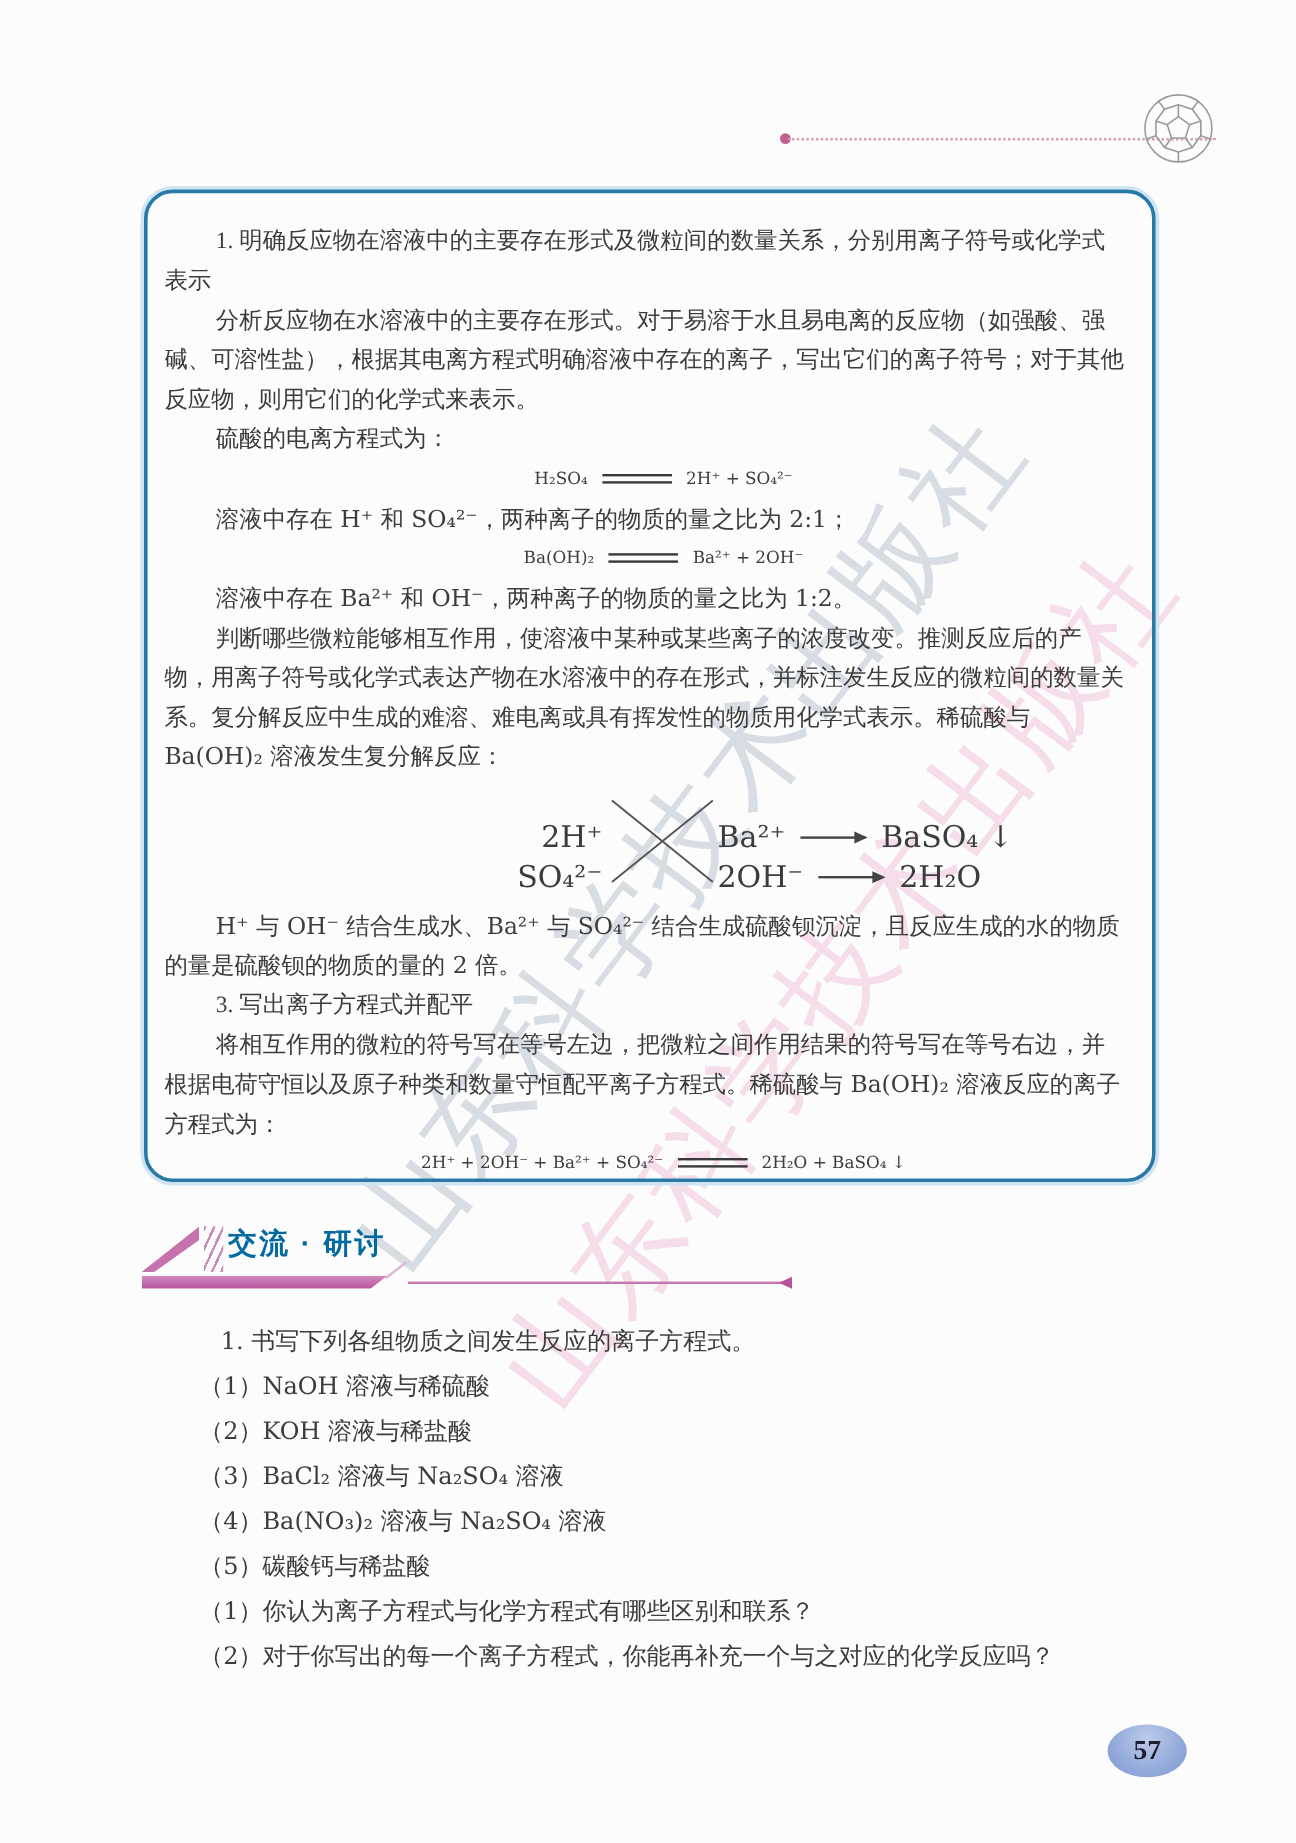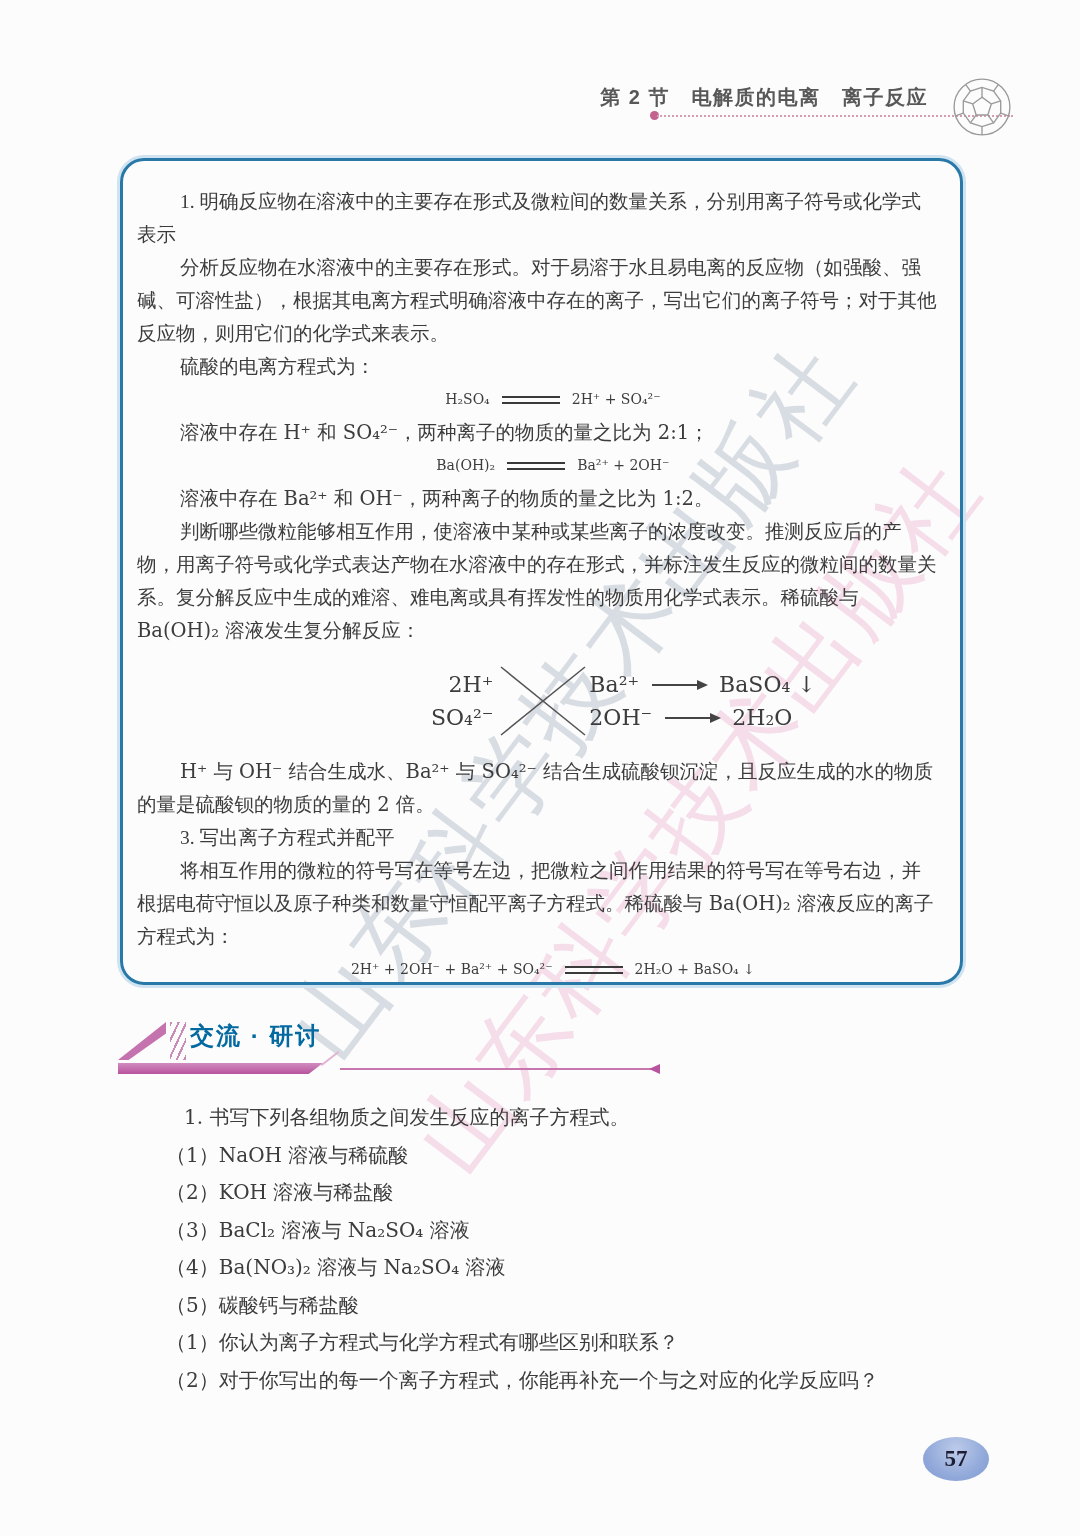--- a/index.html
+++ b/index.html
@@ -26,21 +26,21 @@
         padding:24px 22px 14px 14px;box-sizing:border-box;
         font-size:19.5px;line-height:33px;}
   .sbox p{margin:0;text-indent:2.2em;}
   .formula{font-family:"DejaVu Serif","Liberation Serif",serif;}
   .eqline{margin:3px 0;text-align:center;text-indent:0;font-size:14px;}
   .dbl-eq{display:inline-block;width:58px;height:4px;border-top:2px solid #3a3a3a;
           border-bottom:2px solid #3a3a3a;margin:0 12px;vertical-align:middle;}
 
   
   .cross{position:relative;z-index:1;width:470px;height:96px;margin:6px 0 6px 290px;
-         display:flex;align-items:center;font-size:22px;}
+         display:flex;align-items:flex-end;font-size:25px;}
   .cross .colL{display:flex;flex-direction:column;justify-content:space-between;
                align-items:flex-end;padding:2px 4px;}
   .cross .colR{display:flex;flex-direction:column;justify-content:space-between;padding:2px 0;}
   .cross .row{display:flex;align-items:center;gap:13px;}
   .arrow{position:relative;display:inline-block;width:54px;height:0;border-top:2px solid #444;}
   .arrow:after{content:'';position:absolute;right:-2px;top:-6px;width:0;height:0;
                border-left:11px solid #444;border-top:5px solid transparent;border-bottom:5px solid transparent;}
 
   
   .banner{position:absolute;left:118px;top:1018px;width:560px;height:64px;z-index:2;}
@@ -72,21 +72,20 @@
 </style>
 </head>
 <body>
 
 <div class="page">
 
   <div class="wm gray">山东科学技术出版社</div>
   <div class="wm pink">山东科学技术出版社</div>
 
   <div class="runhead">
-    <div class="title">第 2 节　电解质的电离　离子反应</div>
     <div class="dot"></div>
     <div class="dotline"></div>
     <div class="ball">
       <svg width="62" height="62" viewBox="0 0 60 60" fill="none" stroke="#9a9a9a" stroke-width="1.3">
         <circle cx="30" cy="30" r="27"></circle>
         <polygon points="30,20.5 21,27 24.4,37.7 35.6,37.7 39,27"></polygon>
         <polygon points="30,11 18.8,14.6 11.9,24.1 11.9,35.9 18.8,45.4 30,49 41.2,45.4 48.1,35.9 48.1,24.1 41.2,14.6"></polygon>
         <line x1="30" y1="20.5" x2="30" y2="11"></line>
         <line x1="21" y1="27" x2="11.9" y2="24.1"></line>
         <line x1="24.4" y1="37.7" x2="18.8" y2="45.4"></line>

